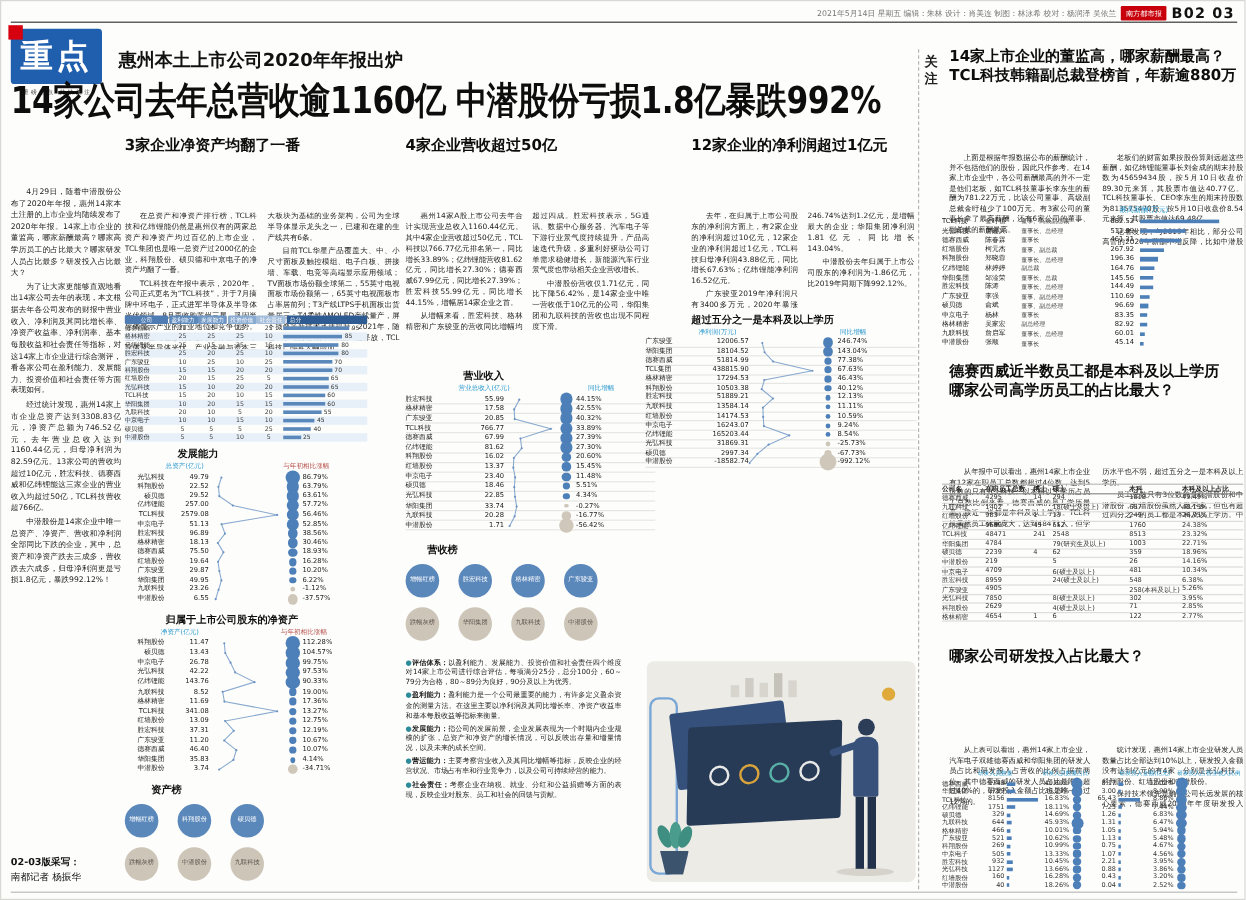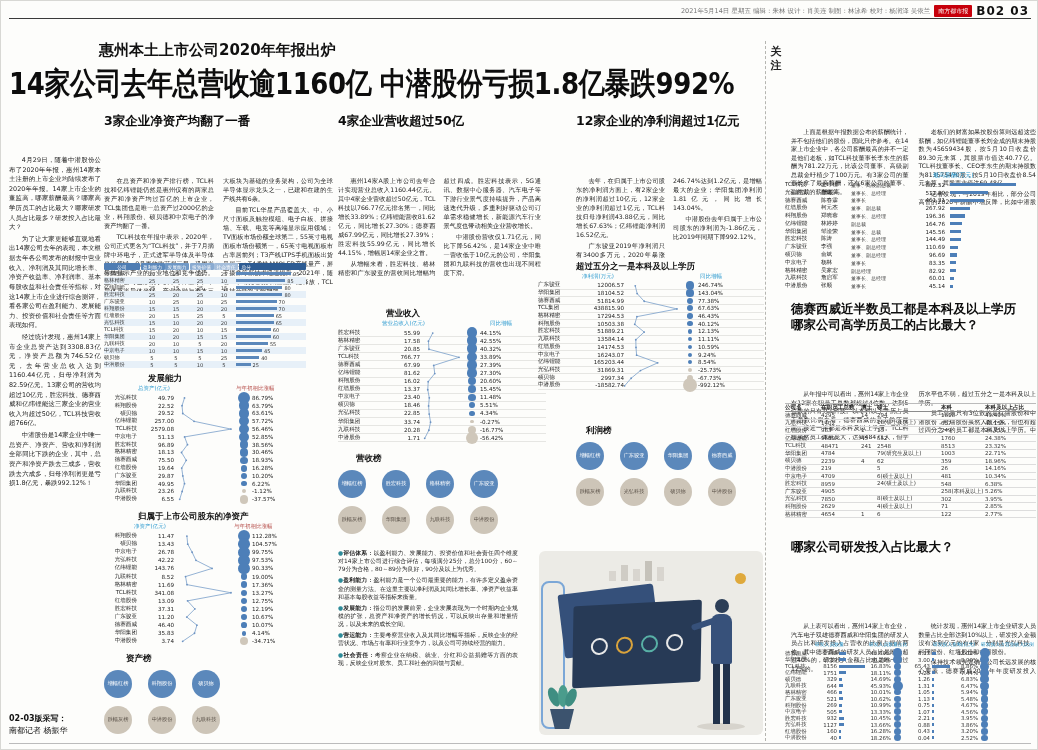--- a/index.html
+++ b/index.html
@@ -120,20 +120,27 @@
 <body>
 
 <div id="page">
 
   <div class="abs" id="top-rule"></div>
   <div class="abs" id="dateline-wrap">
     <span id="dateline">2021年5月14日 星期五 编辑：朱林 设计：肖美连 制图：林泳希 校对：杨润泽 吴依兰</span>
     <span id="paper-badge">南方都市报</span>
     <span id="page-no">B02 03</span>
   </div>
+  <div class="abs" id="logo">
+    <div id="logo-box">
+      <div id="logo-red"></div>
+      <span id="logo-text">重点</span>
+    </div>
+    <div id="logo-tagline">重磅热点 持续关注</div>
+  </div>
   <div class="abs" id="kicker">惠州本土上市公司2020年年报出炉</div>
   <div class="abs" id="headline">14家公司去年总营收逾1160亿 中潜股份亏损1.8亿暴跌992%</div>
 
   <div class="abs body-text" id="intro-col">
       <p class="para">4月29日，随着中潜股份公布了2020年年报，惠州14家本土注册的上市企业均陆续发布了2020年年报。14家上市企业的董监高，哪家薪酬最高？哪家高学历员工的占比最大？哪家研发人员占比最多？研发投入占比最大？</p>
       <p class="para">为了让大家更能够直观地看出14家公司去年的表现，本文根据去年各公司发布的财报中营业收入、净利润及其同比增长率、净资产收益率、净利润率、基本每股收益和社会责任等指标，对这14家上市企业进行综合测评，看各家公司在盈利能力、发展能力、投资价值和社会责任等方面表现如何。</p>
       <p class="para">经过统计发现，惠州14家上市企业总资产达到3308.83亿元，净资产总额为746.52亿元，去年营业总收入达到1160.44亿元，归母净利润为82.59亿元。13家公司的营收均超过10亿元，胜宏科技、德赛西威和亿纬锂能这三家企业的营业收入均超过50亿，TCL科技营收超766亿。</p>
       <p class="para">中潜股份是14家企业中唯一总资产、净资产、营收和净利润全部同比下跌的企业，其中，总资产和净资产跌去三成多，营收跌去六成多，归母净利润更是亏损1.8亿元，暴跌992.12%！</p>
     </div>
   <div class="abs" id="byline">
@@ -965,35 +972,20 @@
           <circle cx="11.797208821891719" cy="57.75" r="0.9" fill="#6d93c2"></circle>
           <circle cx="11.986346501118584" cy="65.45" r="0.9" fill="#6d93c2"></circle>
           <circle cx="12.61973004179855" cy="73.14999999999999" r="0.9" fill="#6d93c2"></circle>
           <circle cx="33.678800113958374" cy="80.85" r="0.9" fill="#6d93c2"></circle>
           <circle cx="16.474577511975973" cy="88.55" r="0.9" fill="#6d93c2"></circle>
           <circle cx="7.132347462278435" cy="96.25" r="0.9" fill="#6d93c2"></circle>
           <circle cx="0.5" cy="103.95" r="0.9" fill="#6d93c2"></circle>
         </svg>
       </div>
     </div>
-  <div class="abs" id="profit-rank">
-      <div class="rank-title">利润榜</div>
-      <div class="rank-row">
-        <div class="rk blue">增幅红榜</div>
-        <div class="rk blue">广东骏亚</div>
-        <div class="rk blue">华阳集团</div>
-        <div class="rk blue">德赛西威</div>
-      </div>
-      <div class="rank-row">
-        <div class="rk gray">跌幅灰榜</div>
-        <div class="rk gray">光弘科技</div>
-        <div class="rk gray">硕贝德</div>
-        <div class="rk gray">中潜股份</div>
-      </div>
-    </div>
 
   <div class="abs" id="illus">
     <div class="il" style="left:0;top:14px;width:224px;height:184px;background:#ecebe6;border-radius:6px;"></div>
     <div class="il" style="left:2px;top:44px;width:24px;height:148px;border:2px solid #7ba7d7;border-radius:8px;"></div>
     <div class="il" style="left:70px;top:20px;width:120px;height:24px;display:flex;align-items:flex-end;gap:5px;">
       <div style="width:7px;height:10px;background:#d8d5cf;"></div>
       <div style="width:7px;height:16px;background:#cfccc5;"></div>
       <div style="width:7px;height:12px;background:#d8d5cf;"></div>
       <div style="width:7px;height:20px;background:#c5c2ba;"></div>
       <div style="width:7px;height:14px;background:#d8d5cf;"></div>
@@ -1019,20 +1011,24 @@
     </div>
     <div class="il" style="left:11px;top:172px;width:24px;height:20px;background:#3c536e;clip-path:polygon(0 0,100% 0,80% 100%,20% 100%);"></div>
   </div>
 
   <div class="abs" id="v-divider"></div>
   <div class="abs" id="focus-tag">
       <div>关</div>
       <div>注</div>
     </div>
 
+  <div class="abs f-head" id="f-salary-h">
+    <div>14家上市企业的董监高，哪家薪酬最高？</div>
+    <div>TCL科技韩籍副总裁登榜首，年薪逾880万</div>
+  </div>
   <div class="abs body-text" id="f-salary-body">
       <p class="para">上面是根据年报数据公布的薪酬统计，并不包括他们的股份，因此只作参考。在14家上市企业中，各公司薪酬最高的并不一定是他们老板，如TCL科技董事长李东生的薪酬为781.22万元，比该公司董事、高级副总裁金旴植少了100万元。有3家公司的董事长拿了最高薪酬，还有6家公司的董事、副总裁的薪酬最高。</p>
       <p class="para">老板们的财富如果按股份算则远超这些薪酬，如亿纬锂能董事长刘金成的期末持股数为45659434股，按5月10日收盘价89.30元来算，其股票市值达40.77亿。TCL科技董事长、CEO李东生的期末持股数为813575470股，按5月10日收盘价8.54元来算，其股票市值达69.48亿。</p>
       <p class="para">记者发现，与2019年相比，部分公司高管的2020年薪酬不增反降，比如中潜股份原董事长张顺降了3万多元，降幅7.71%；中京电子董事长杨林降了36万多元，降幅16.31%；广东骏亚董事副总经理李强降幅最大，从167.44万降至110.69万，降了57万，降幅33.89%。</p>
     </div>
   <div class="abs" id="salary-chart">
     <span id="salary-label">最高薪酬(万元)</span>
     <div id="salary-rows" style="padding-top:10px;">
         <div class="sal-row">
           <div class="sal-co">TCL科技</div>

